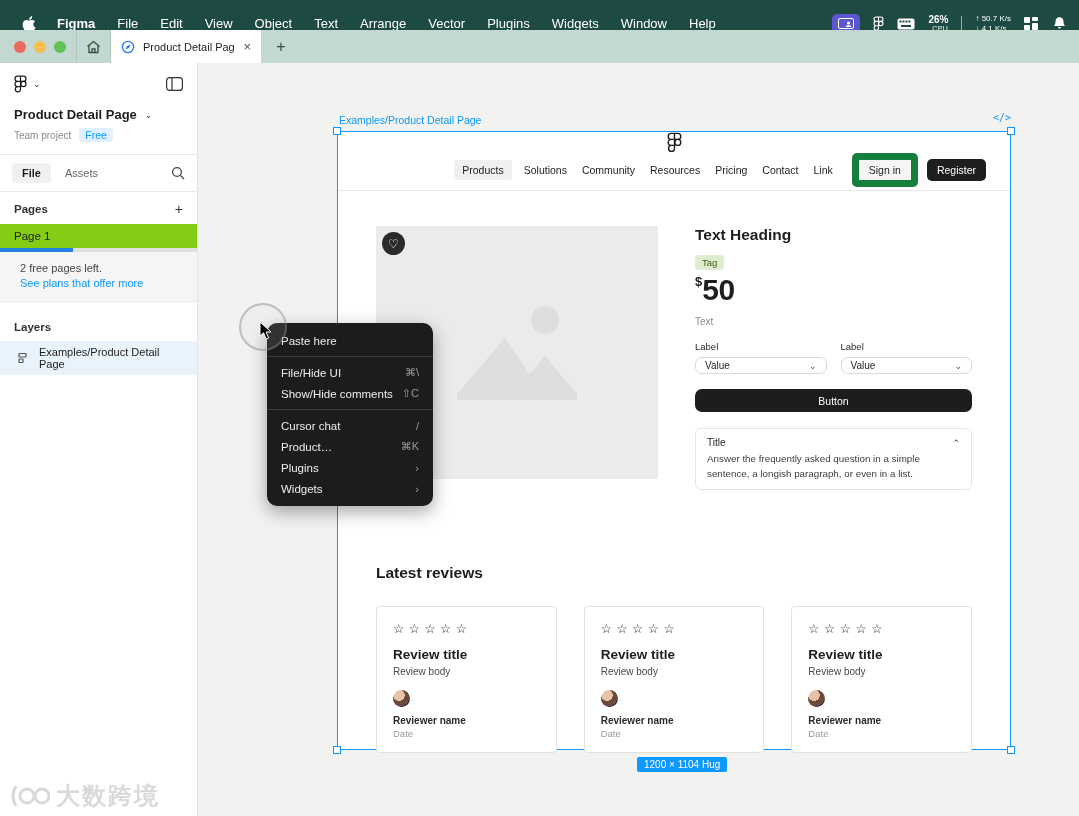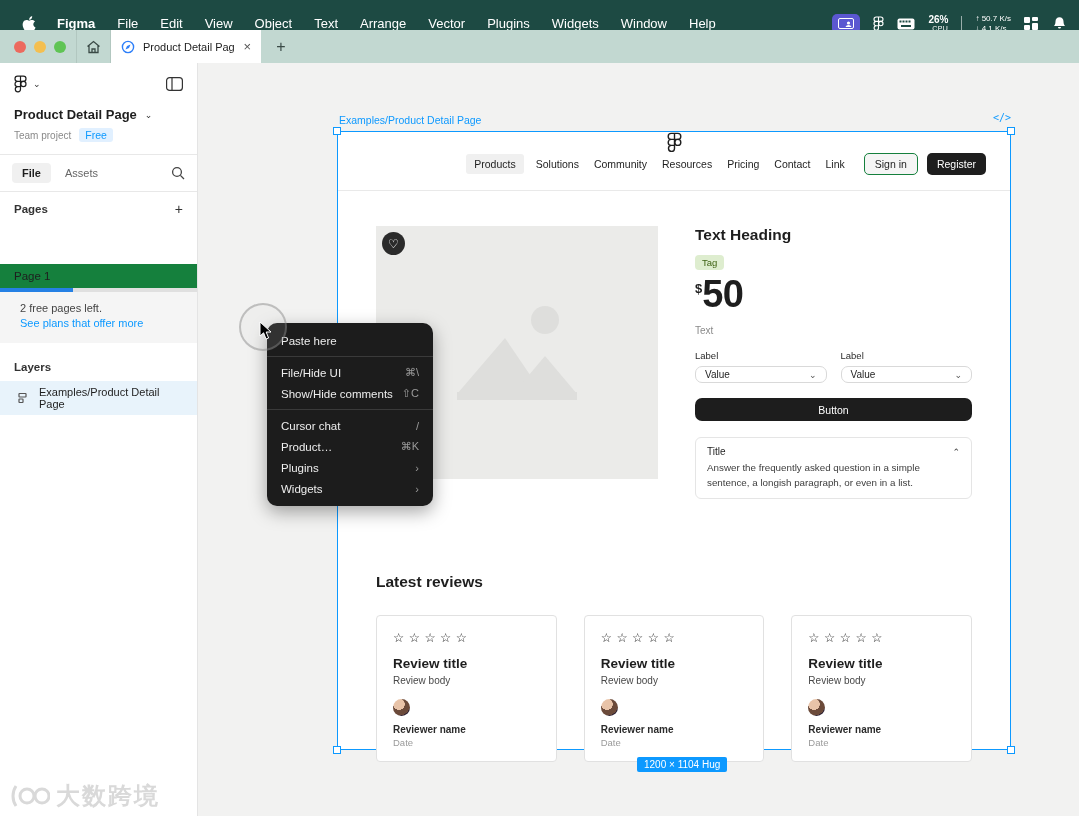--- a/index.html
+++ b/index.html
@@ -46,21 +46,21 @@
   .sb-sub .proj { font-size:10px; color:#8A8A8A; }
   .badge-free { font-size:10.5px; color:#0D99FF; background:#E1F0FF; border-radius:3px; padding:1px 6px; }
   .sb-divider { height:1px; background:#E8E8E8; }
   .sb-tabs { display:flex; align-items:center; padding:8px 12px; }
   .pill-file { font-size:11px; font-weight:600; color:#1e1e1e; background:#F0F0F0; border-radius:4px; padding:4px 10px; }
   .tab-assets { font-size:11px; color:#666; margin-left:14px; }
   .sb-tabs .search { margin-left:auto; }
   .sb-section-head { display:flex; align-items:center; padding:9px 14px 7px; }
   .sb-section-head .lbl { font-size:11.5px; font-weight:600; color:#333; }
   .sb-section-head .plus { margin-left:auto; color:#333; font-size:14px; }
-  .page-row { background:#15803d; padding:6px 14px; font-size:11.5px; color:#1e1e1e;margin-top:40px; }
+  .page-row { background:#84cc16; padding:6px 14px; font-size:11.5px; color:#1e1e1e; }
   .progress { height:4px; background:#E0E0E0; position:relative; }
   .progress .fill { position:absolute; left:0; top:0; height:4px; width:37%; background:#2580E4; }
   .banner { background:#F5F5F5; padding:10px 20px 14px; }
   .banner .l1 { font-size:11px; color:#444; }
   .banner .l2 { font-size:11px; color:#0D99FF; margin-top:3px; }
   .layers-head { padding:18px 14px 8px; font-size:11.5px; font-weight:600; color:#333; }
   .layer-row { background:#E8F3FB; display:flex; align-items:center; gap:9px; padding:5px 14px 5px 18px; }
   .layer-row .nm { font-size:11px; color:#1e1e1e; }
 
   
@@ -71,34 +71,34 @@
     border:1.5px solid #0D99FF; }
   .handle { position:absolute; width:8px; height:8px; background:#fff; border:1.5px solid #0D99FF; }
   .size-badge { position:absolute; left:439px; top:694px; background:#0D99FF; color:#fff; font-size:10px;
     border-radius:2px; padding:2px 7px; white-space:nowrap; }
 
   
   .navbar { height:59px; display:flex; align-items:center; padding:0 24px; border-bottom:1px solid #E9E9E9;flex-direction:column; }
   .nav-right { margin-left:auto; display:flex; align-items:center; gap:9px; font-size:10.5px; color:#1e1e1e; }
   .nav-link { padding:4px 3px; }
   .nav-link.active { background:#F0F0F0; border-radius:3px; padding:4px 8px; }
-  .btn-signin { margin-left:7px; background:#F5F5F5; border:1px solid #15803d; border-radius:5px; padding:4px 10px; font-size:10.5px; }
+  .btn-signin { margin-left:7px; background:#F5F5F5; border:7px solid #15803d; border-radius:5px; padding:4px 10px; font-size:10.5px; }
   .btn-register { background:#1E1E1E; color:#fff; border-radius:5px; padding:5px 10px; font-size:10.5px; }
 
   .product { display:flex; gap:37px; margin:35px 38px 0; }
   .img-box { width:282px; height:253px; background:#EBEBE9; position:relative; flex:none;
     display:flex; align-items:center; justify-content:center; }
   .heart-btn { position:absolute; left:6px; top:6px; width:23px; height:23px; border-radius:50%;
     background:#2B2B2B; display:flex; align-items:center; justify-content:center; color:#fff; font-size:12px; }
   .details { flex:1; }
   .p-heading { font-size:15.5px; font-weight:bold; color:#1e1e1e; }
   .tag { display:inline-block; margin-top:11px; background:#DEEDCF; color:#3D6212; font-size:9.5px; padding:2px 7px; border-radius:4px; }
   .price { margin-top:3px; color:#1e1e1e; }
   .price .cur { font-size:13px; font-weight:bold; vertical-align:14px; }
-  .price .amt { font-size:38px; font-weight:bold; letter-spacing:-.5px; }
+  .price .amt { font-size:30px; font-weight:bold; letter-spacing:-.5px; }
   .p-text { margin-top:9px; font-size:10px; color:#8A8A8A; }
   .fields { display:flex; gap:14px; margin-top:14px; }
   .field { flex:1; }
   .field .lbl { font-size:9.5px; color:#2b2b2b; margin-bottom:5px; }
   .select { height:17px; border:1px solid #D9D9D9; border-radius:7px; padding:0 9px; display:flex;
     align-items:center; justify-content:space-between; font-size:10px; color:#1e1e1e; background:#fff; }
   .select .chev { font-size:9px; color:#555; }
   .cta { margin-top:15px; height:23px; background:#1D1D1D; border-radius:7px; color:#fff; font-size:10.5px;
     display:flex; align-items:center; justify-content:center; }
   .faq { margin-top:16px; border:1px solid #E5E5E5; border-radius:6px; padding:8px 11px; }

